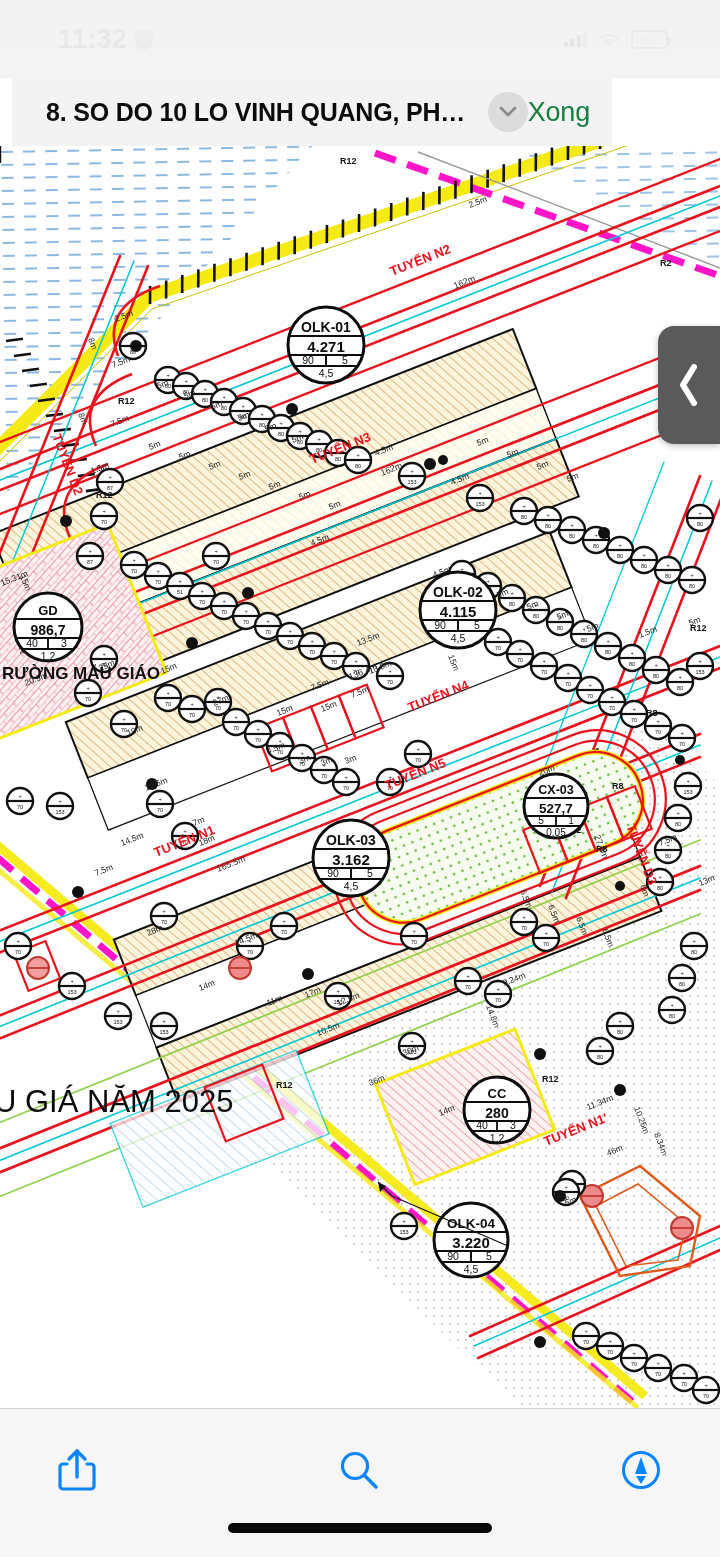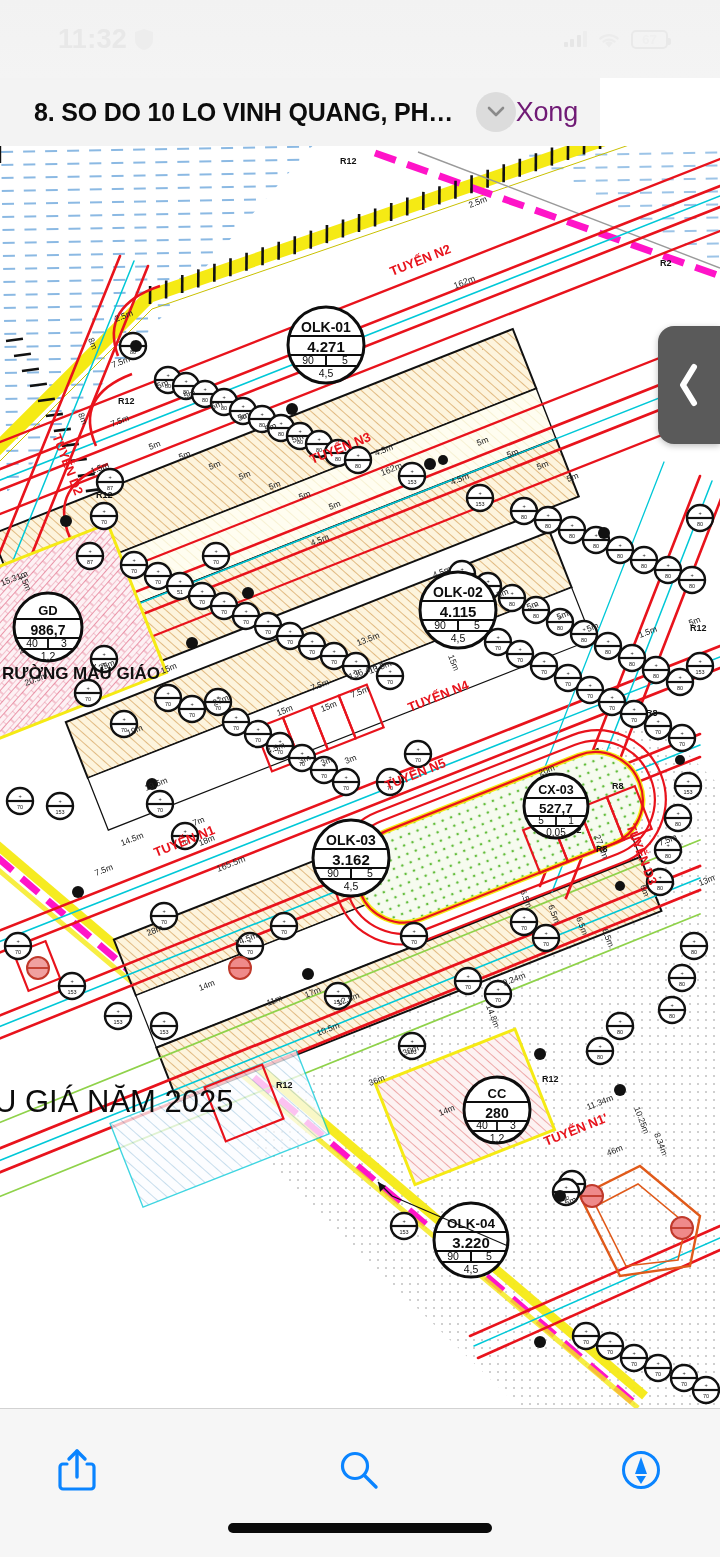--- a/index.html
+++ b/index.html
@@ -35,36 +35,36 @@
     display:flex; align-items:center; justify-content:center; position:relative;
   }
   .battery:after{
     content:""; position:absolute; right:-5px; top:6px; width:3px; height:7px;
     background:#e9e9e9; border-radius:0 2px 2px 0;
   }
   .battery span{ font-size:13px; font-weight:600; color:#efefef; }
 
   
   .nav-bar{
-    position:absolute; top:78px; left:0; width:600px; height:68px;
+    position:absolute; top:78px; left:12px; width:600px; height:68px;
     background:#f3f3f3;
     display:flex; align-items:center; padding:0 22px 0 34px;
   }
   .nav-title{
     font-size:25px; font-weight:600; color:#0c0c0c; letter-spacing:-0.2px;
     white-space:nowrap; overflow:hidden; text-overflow:ellipsis;
     max-width:486px;
   }
   .nav-chevron{
     width:40px; height:40px; border-radius:50%; background:#dcdcdc;
     display:flex; align-items:center; justify-content:center; margin-left:12px;
     flex:0 0 auto;
   }
   .nav-done{
-    margin-left:auto; font-size:27px; color:#701a75; font-weight:400;
+    margin-left:auto; font-size:27px; color:#15803d; font-weight:400;
     letter-spacing:-0.2px;
   }
 
   
   .map-wrap{
     position:absolute; top:146px; left:0; width:720px; height:1262px;
     background:#ffffff; overflow:hidden;
   }
   .map-svg{ position:absolute; top:0; left:0; }
 

